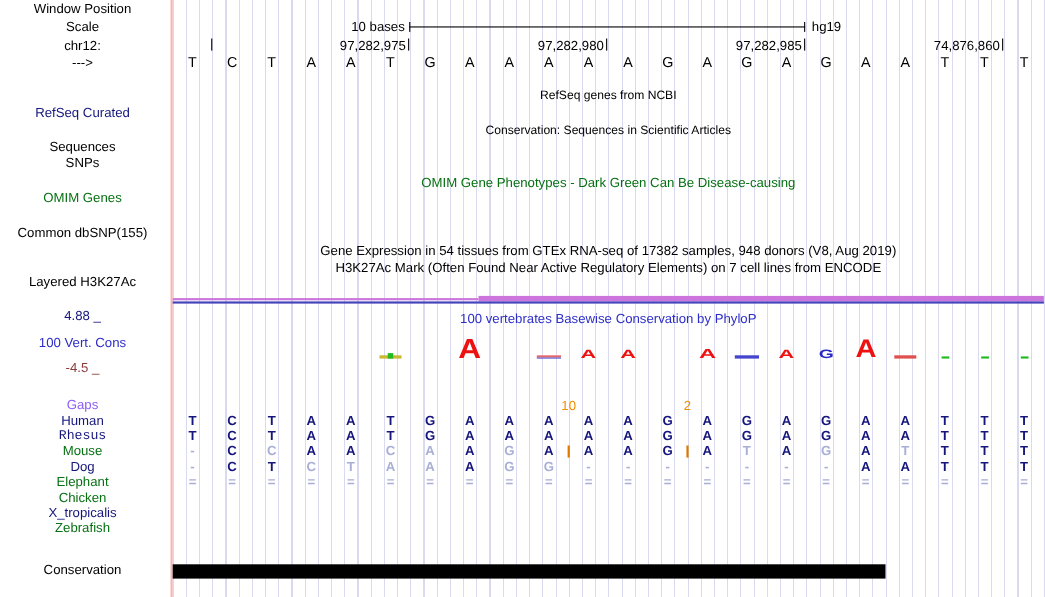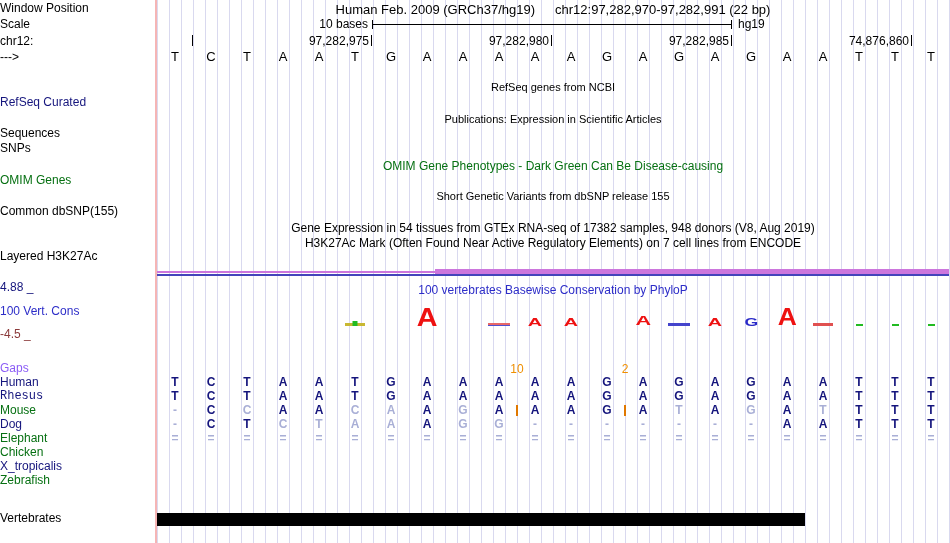--- a/index.html
+++ b/index.html
@@ -3,21 +3,21 @@
 <meta charset="utf-8">
 <style>
   html,body{margin:0;padding:0;background:#fff;}
   #shot{position:relative;width:950px;height:543px;background:#fff;overflow:hidden;
         font-family:"Liberation Sans",sans-serif;color:#000;}
   
   .guide{position:absolute;left:157px;top:0;width:793px;height:543px;
          background:repeating-linear-gradient(to right,#d9d9ef 0,#d9d9ef 1px,transparent 1px,transparent 12px);}
   .pinkline{position:absolute;left:155px;top:0;width:2px;height:543px;background:#f5b5b5;}
   
-  .ll{position:absolute;left:0;width:150px;text-align:left;font-size:12px;line-height:13px;white-space:nowrap;}
+  .ll{position:absolute;left:0;width:150px;text-align:center;font-size:12px;line-height:13px;white-space:nowrap;}
   .navy{color:#15157d}.green{color:#067012}.orange{color:#8b5cf6}.blue{color:#2d2dc8}.maroon{color:#8b3a3a}
   
   .cl{position:absolute;left:157px;width:792px;text-align:center;white-space:nowrap;}
   .fs11{font-size:11px}.fs12{font-size:12px}.fs13{font-size:13px}
   
   .ruler-line{position:absolute;left:372px;top:24px;width:360px;height:0;border-top:1px solid #000;}
   .ruler-end{position:absolute;top:20px;width:1px;height:9px;background:#000;}
   .tick{position:absolute;top:35px;width:1px;height:11px;background:#000;}
   .coordlab{position:absolute;top:34px;width:100px;text-align:right;font-size:12px;white-space:nowrap;}
   
@@ -35,23 +35,20 @@
   #rm-bar{position:absolute;top:513px;height:13px;background:#000;}
 </style>
 </head>
 <body>
 
 <div id="shot">
 
   <div class="guide"></div>
   <div class="pinkline"></div>
 
-  <div class="cl fs13" style="top:2px">
-    <span>Human Feb. 2009 (GRCh37/hg19)</span><span style="display:inline-block;width:20px"></span><span>chr12:97,282,970-97,282,991 (22 bp)</span>
-  </div>
   <div class="ll" style="top:2px">Window Position</div>
   <div class="ll" style="top:18px">Scale</div>
   <div class="ll" style="top:35px">chr12:</div>
   <div class="ll" style="top:51px">---&gt;</div>
 
   <div style="position:absolute;left:250px;top:17px;width:118px;text-align:right;font-size:12px">10 bases</div>
   <div class="ruler-line"></div>
   <div class="ruler-end" style="left:372px"></div>
   <div class="ruler-end" style="left:731px"></div>
   <div style="position:absolute;left:738px;top:17px;font-size:12px">hg19</div>
@@ -79,26 +76,25 @@
   <div id="left-labels">
       <div class="ll navy" style="top: 376px;">Human</div>
       <div class="ll navy" style="top: 390px; font-family: Liberation Mono, monospace;">Rhesus</div>
       <div class="ll green" style="top: 404px;">Mouse</div>
       <div class="ll navy" style="top: 418px;">Dog</div>
       <div class="ll green" style="top: 432px;">Elephant</div>
       <div class="ll green" style="top: 446px;">Chicken</div>
       <div class="ll navy" style="top: 460px;">X_tropicalis</div>
       <div class="ll green" style="top: 474px;">Zebrafish</div>
     </div>
-  <div class="ll" style="top:512px">Vertebrates</div>
+  <div class="ll" style="top:512px">Conservation</div>
 
   <div class="cl fs11" style="top:81px">RefSeq genes from NCBI</div>
-  <div class="cl fs11" style="top:113px">Publications: Expression in Scientific Articles</div>
+  <div class="cl fs11" style="top:113px">Conservation: Sequences in Scientific Articles</div>
   <div class="cl fs12 green" style="top:159px">OMIM Gene Phenotypes - Dark Green Can Be Disease-causing</div>
-  <div class="cl fs11" style="top:190px">Short Genetic Variants from dbSNP release 155</div>
   <div class="cl fs12" style="top:221px">Gene Expression in 54 tissues from GTEx RNA-seq of 17382 samples, 948 donors (V8, Aug 2019)</div>
   <div class="cl fs12" style="top:236px">H3K27Ac Mark (Often Found Near Active Regulatory Elements) on 7 cell lines from ENCODE</div>
   <div class="cl fs12 blue" style="top:283px">100 vertebrates Basewise Conservation by PhyloP</div>
 
   <div id="track-layer">
     <div id="seq-row">
         <span class="base" style="left: 0px;">T</span>
         <span class="base" style="left: 36px;">C</span>
         <span class="base" style="left: 72px;">T</span>
         <span class="base" style="left: 108px;">A</span>

